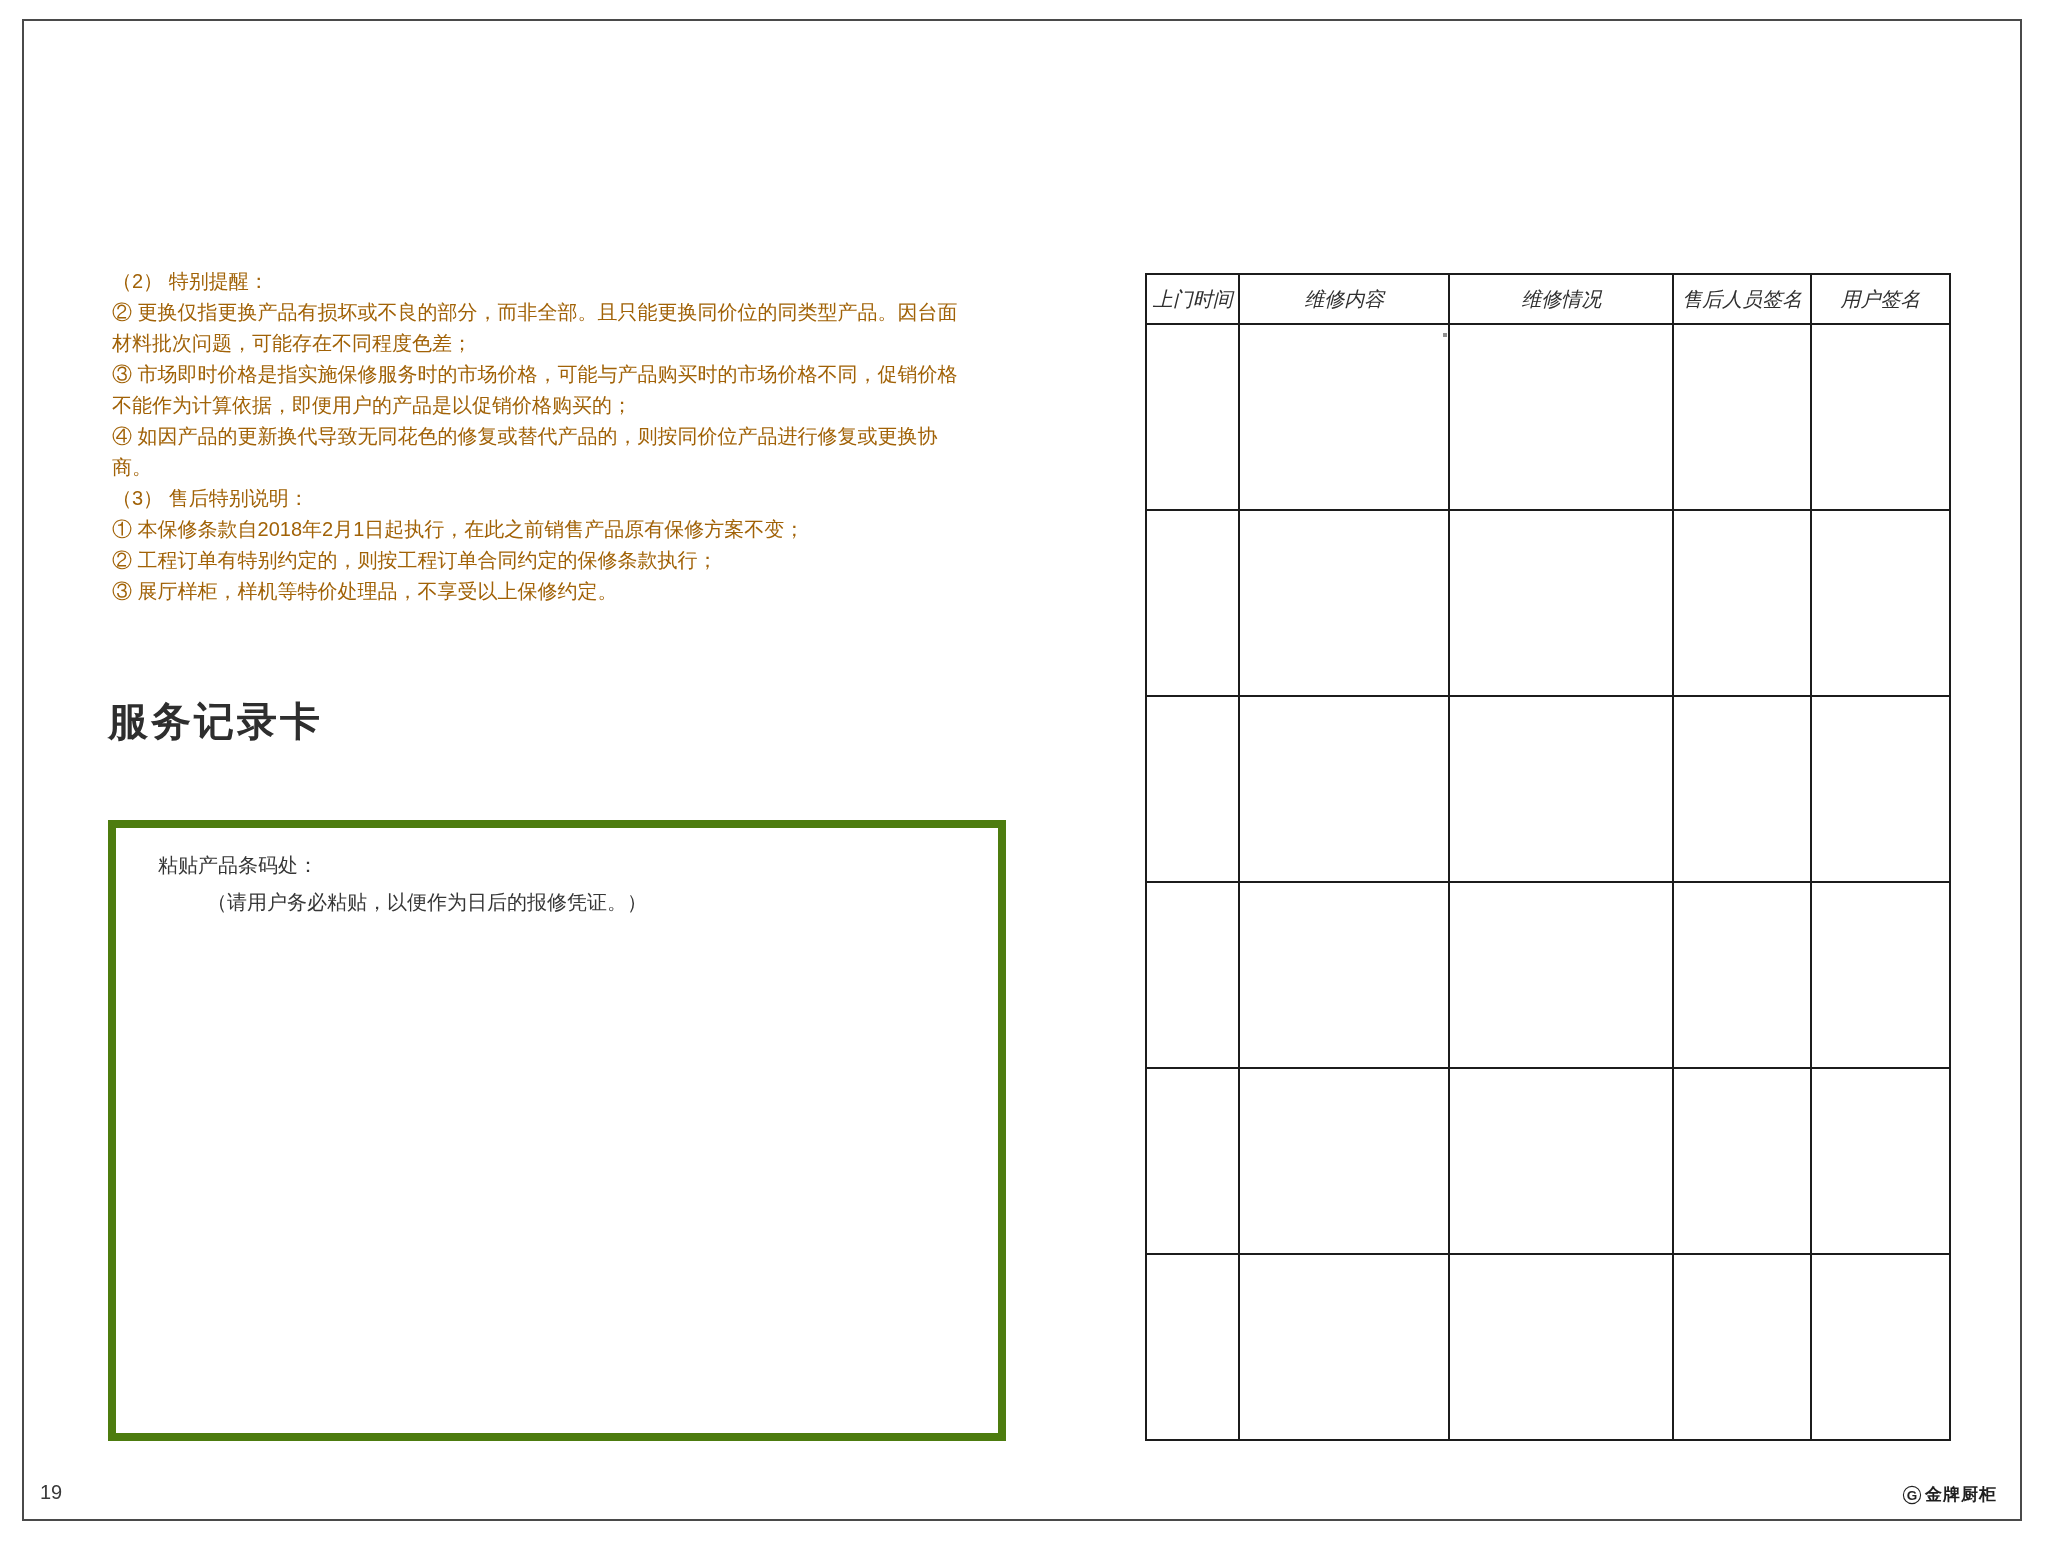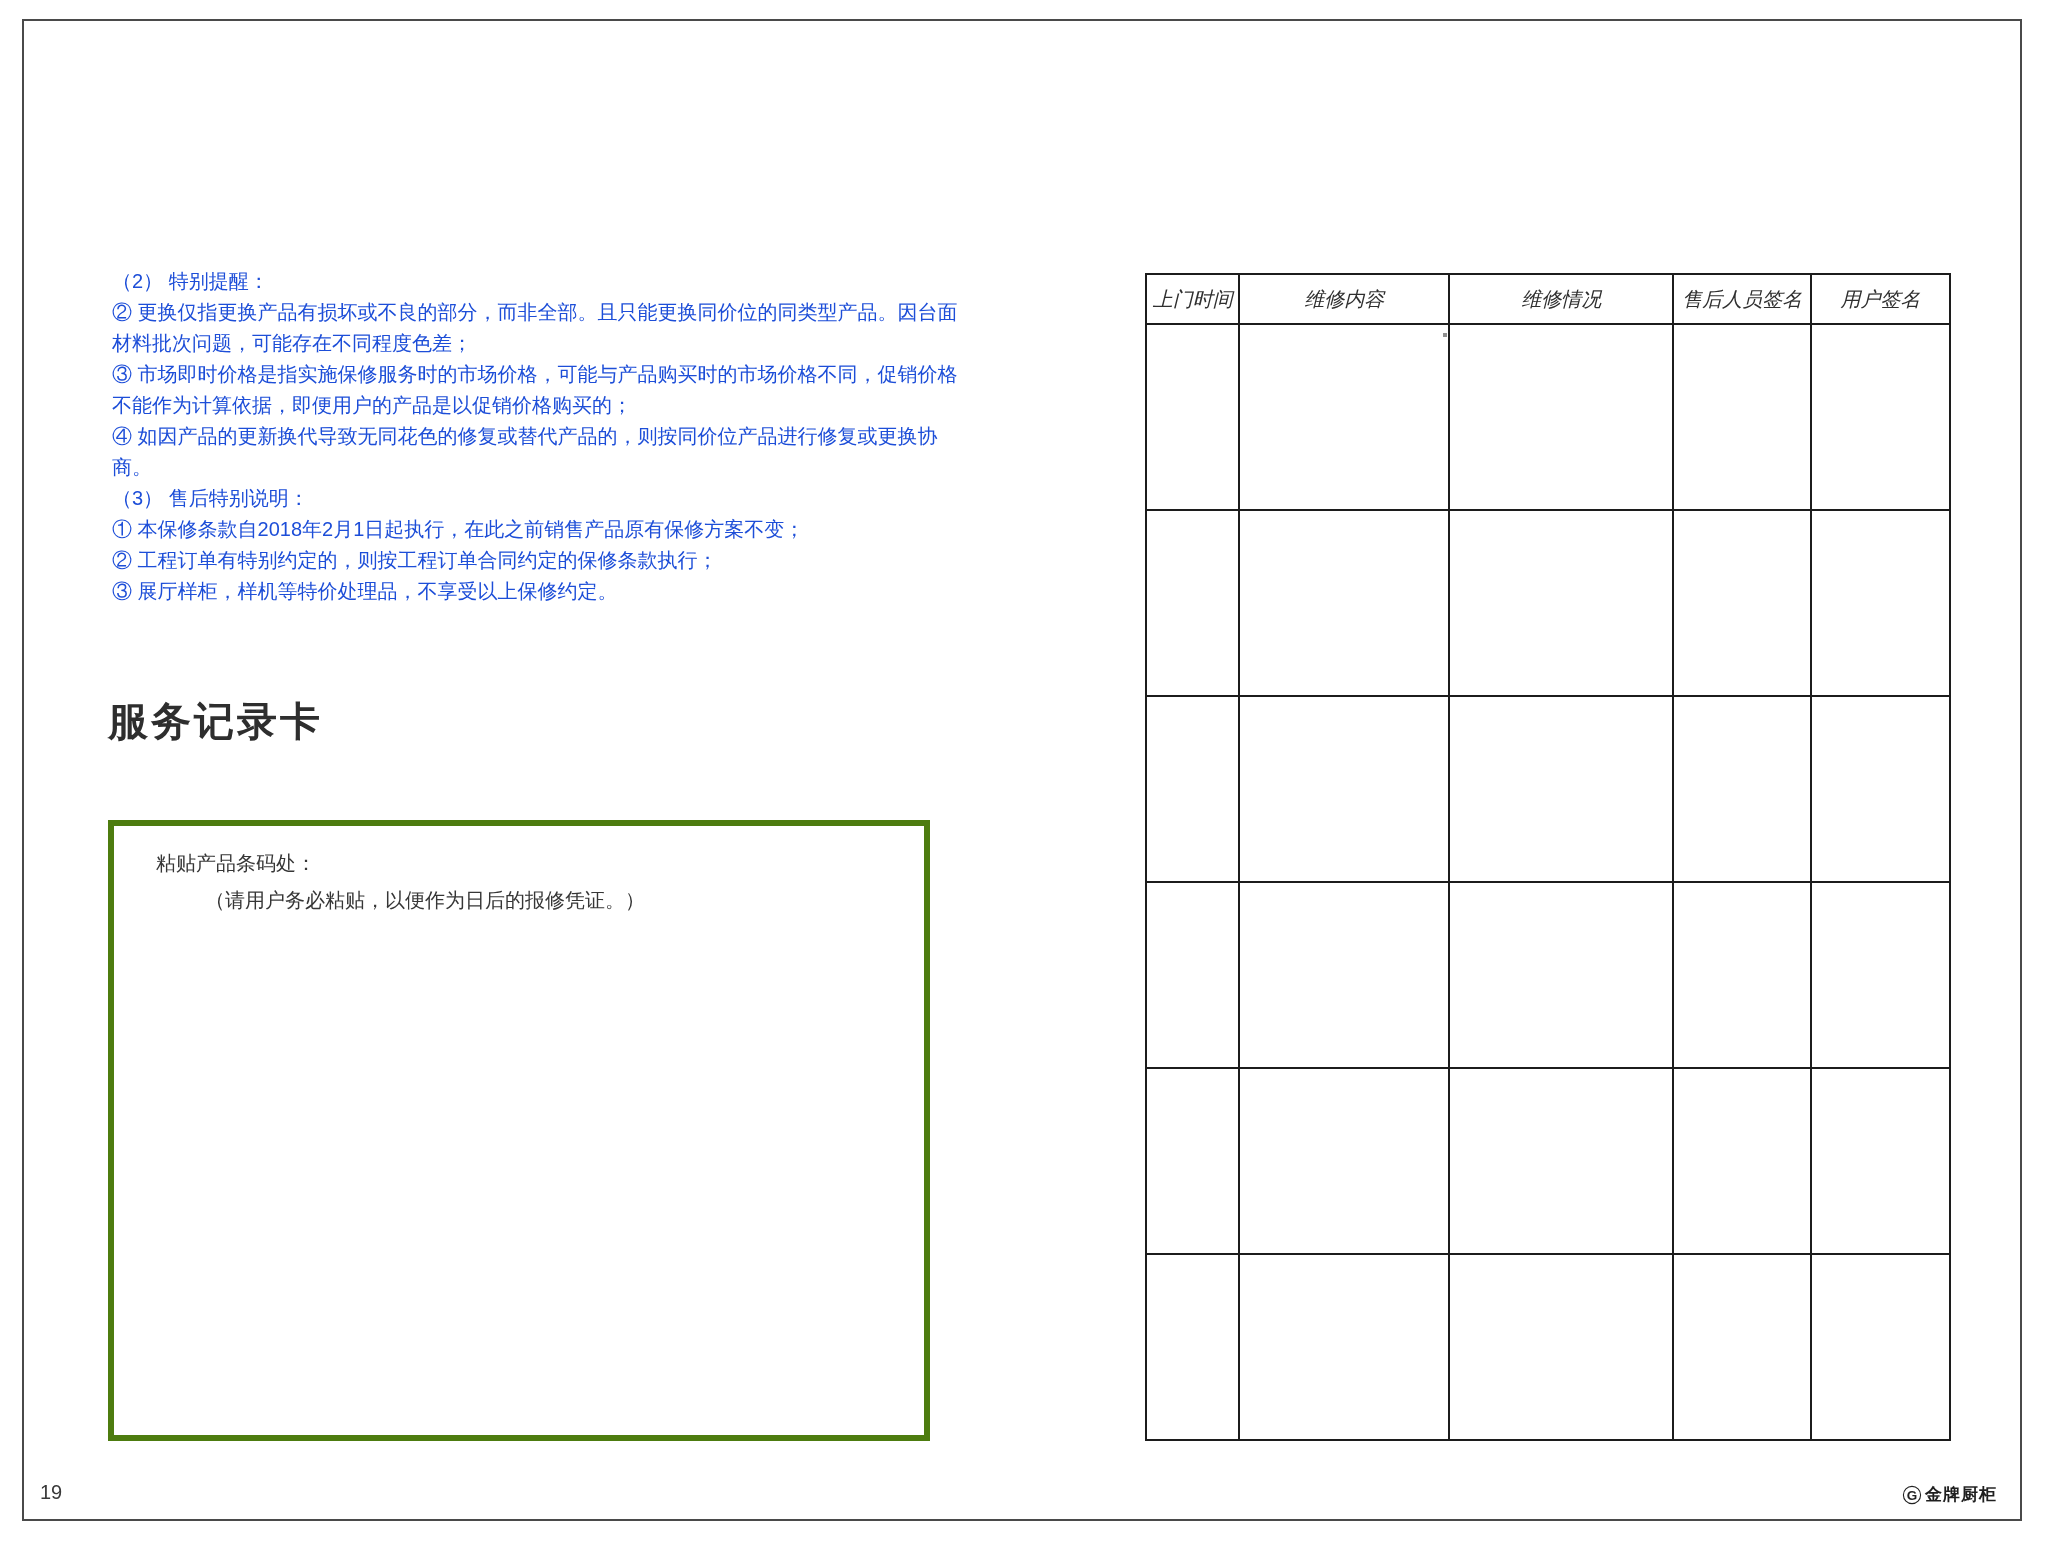--- a/index.html
+++ b/index.html
@@ -19,35 +19,35 @@
     width: 2000px; height: 1502px;
     border: 2px solid #4a4a4a;
   }
   
   .notes {
     position: absolute;
     left: 112px; top: 266px;
     width: 848px;
     font-size: 20px;
     line-height: 31px;
-    color: #1d4ed8;
+    color: #a16207;
   }
   .notes p { margin: 0; }
   .service-card-title {
     position: absolute;
     left: 108px; top: 694px;
     font-size: 40px;
     letter-spacing: 3px;
     color: #2e2e2e;
   }
   .barcode-box {
     position: absolute;
     left: 108px; top: 820px;
-    width: 822px; height: 621px;
-    border: 6px solid #4d7c0f;
+    width: 898px; height: 621px;
+    border: 8px solid #4d7c0f;
     background: #ffffff;
   }
   .barcode-box .l1 {
     position: absolute;
     left: 42px; top: 24px;
     font-size: 20px;
     color: #363636;
   }
   .barcode-box .l2 {
     position: absolute;

